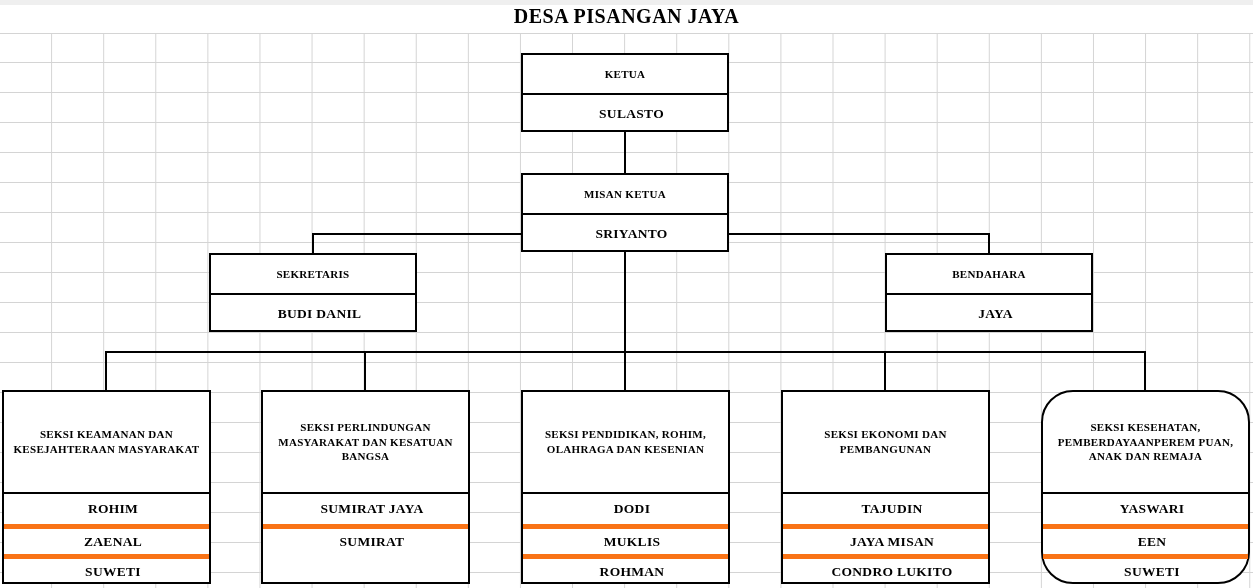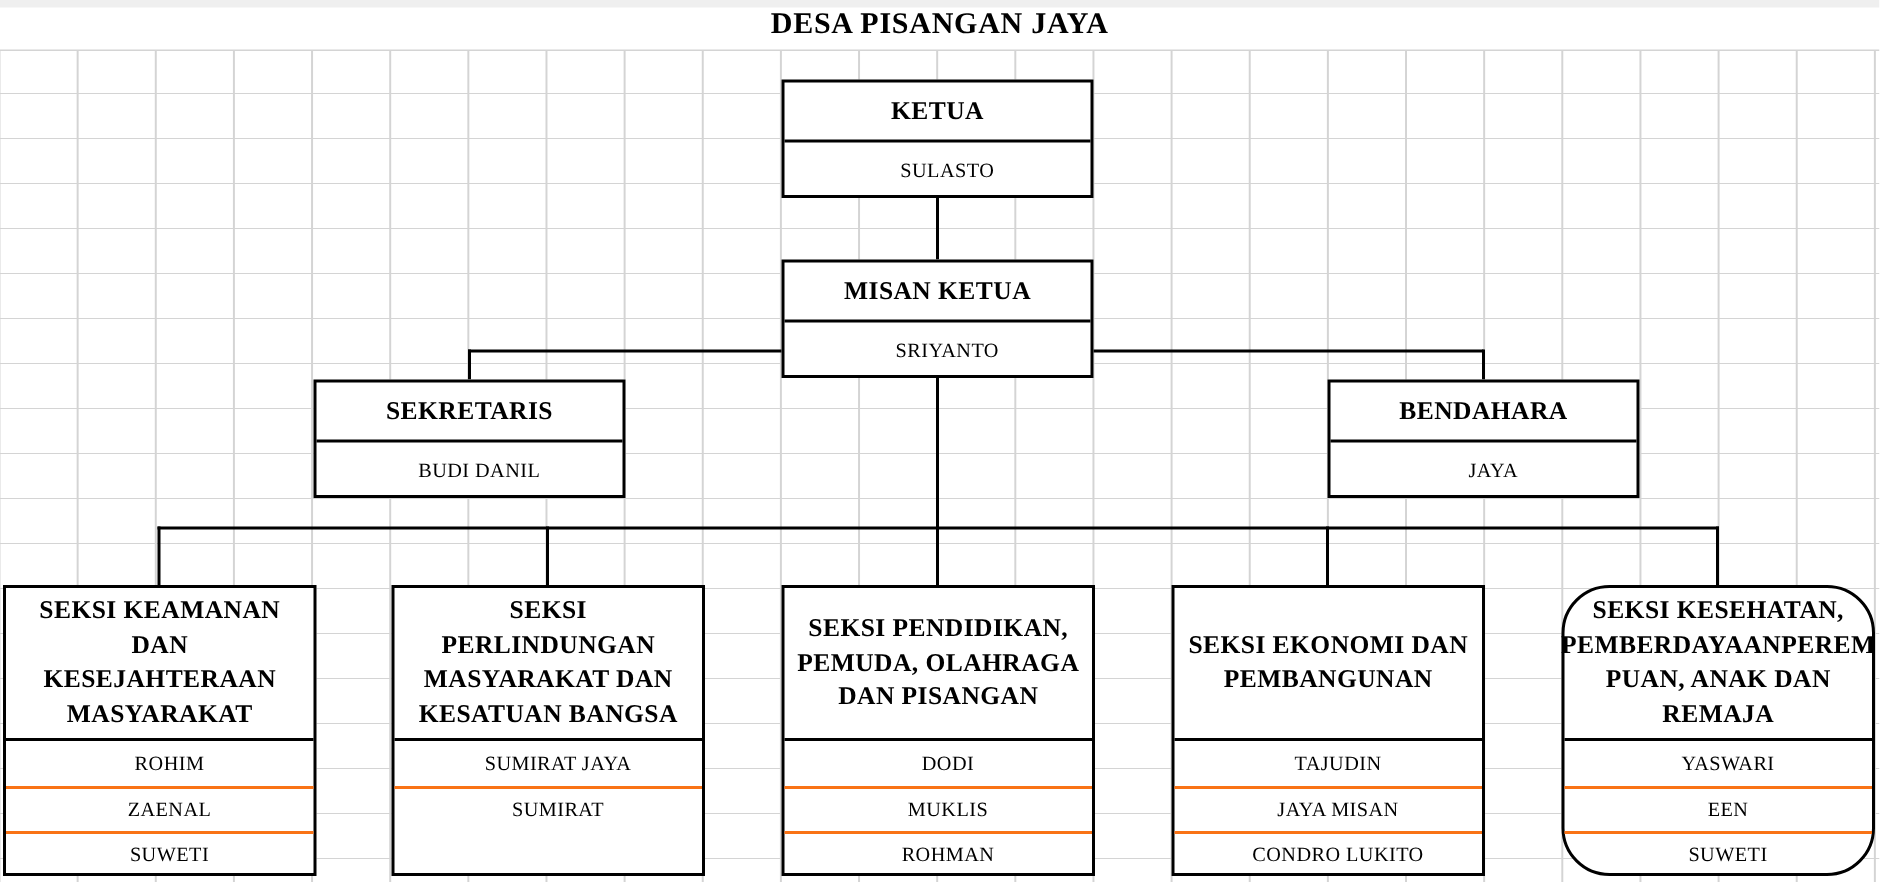--- a/index.html
+++ b/index.html
@@ -45,39 +45,39 @@
   .node{
     position:absolute;
     border:2px solid #000;
     background:#ffffff;
     box-sizing:border-box;
   }
   .node .role{
     display:flex;align-items:center;justify-content:center;
     text-align:center;
     font-weight:bold;
-    font-size:17px;
+    font-size:11px;
     letter-spacing:.3px;
     color:#000;
     box-sizing:border-box;
     padding:2px 6px;
     line-height:1.35;
   }
   .node .sep{height:2px;background:#000;}
   .node .name{
     display:flex;align-items:center;justify-content:center;
     text-align:center;
-    font-weight:normal;
+    font-weight:bold;
     font-size:13.5px;
     letter-spacing:.3px;
     color:#000;
     box-sizing:border-box;
     padding-left:13px;
   }
-  .node .name + .name{border-top:2px solid #f97316;}
+  .node .name + .name{border-top:5px solid #f97316;}
 
   
   .duo .role{height:38px;}
   .duo .name{height:38px;}
 
   
   .sect{width:209px;}
   .sect .role{height:100px;}
   .sect .name{height:30px;}
 
@@ -147,21 +147,21 @@
   </div>
 
   <div class="node sect" style="left:261px;top:390px;height:194px;">
     <div class="role">SEKSI PERLINDUNGAN MASYARAKAT DAN KESATUAN BANGSA</div>
     <div class="sep"></div>
     <div class="name">SUMIRAT JAYA</div>
     <div class="name">SUMIRAT</div>
   </div>
 
   <div class="node sect" style="left:521px;top:390px;height:194px;">
-    <div class="role">SEKSI PENDIDIKAN, PEMUDA, OLAHRAGA DAN PISANGAN</div>
+    <div class="role">SEKSI PENDIDIKAN, ROHIM, OLAHRAGA DAN KESENIAN</div>
     <div class="sep"></div>
     <div class="name">DODI</div>
     <div class="name">MUKLIS</div>
     <div class="name">ROHMAN</div>
   </div>
 
   <div class="node sect" style="left:781px;top:390px;height:194px;">
     <div class="role">SEKSI EKONOMI DAN PEMBANGUNAN</div>
     <div class="sep"></div>
     <div class="name">TAJUDIN</div>

